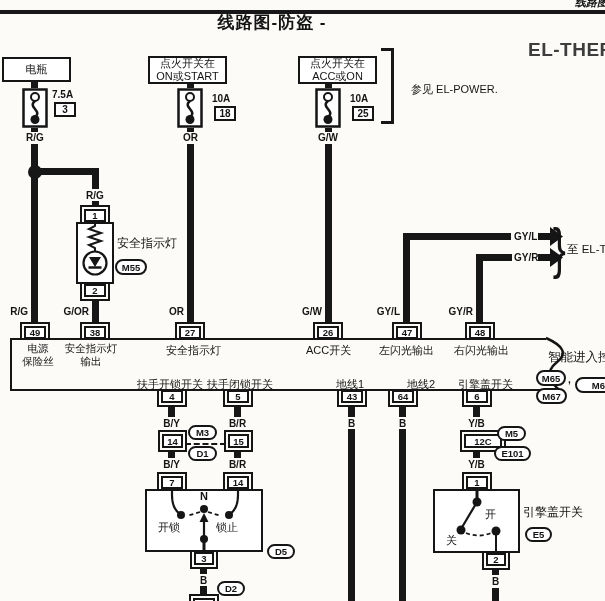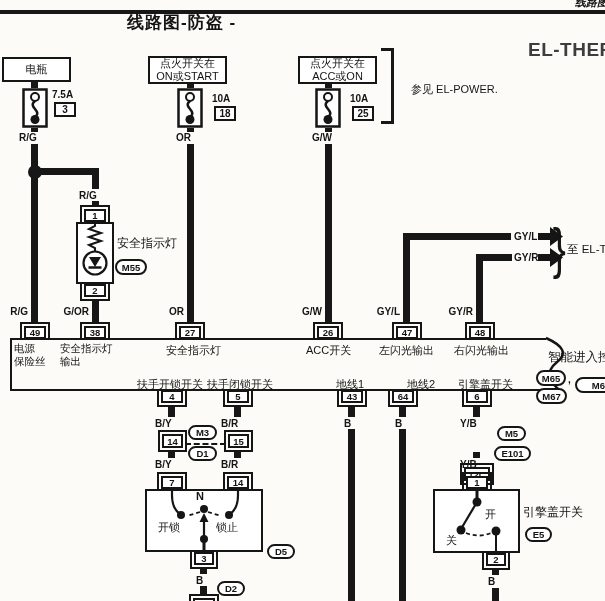--- a/index.html
+++ b/index.html
@@ -4,21 +4,21 @@
 <style>
   html,body{margin:0;padding:0;background:#e8e8e4;}
   #screen{position:relative;width:605px;height:601px;background:#fcfbf8;overflow:hidden;
           font-family:"Liberation Sans","DejaVu Sans",sans-serif;color:#141414;}
   .abs{position:absolute;box-sizing:border-box;}
   .wv{position:absolute;width:7px;background:#171717;}
   .wh{position:absolute;height:7px;background:#171717;}
   .sq{position:absolute;width:7px;background:#171717;}
   .lbl{position:absolute;font-weight:bold;font-size:10px;line-height:11px;white-space:nowrap;}
   .cjk{position:absolute;font-size:11px;line-height:13px;white-space:nowrap;}
-  .ctr{text-align:left;}
+  .ctr{text-align:center;}
   .rgt{text-align:right;}
   .box{position:absolute;box-sizing:border-box;border:2.5px solid #151515;background:#fff;
        display:flex;flex-direction:column;align-items:center;justify-content:center;
        font-size:11px;line-height:13px;text-align:center;}
   .sbox{position:absolute;box-sizing:border-box;border:2px solid #151515;background:#fff;
         display:flex;align-items:center;justify-content:center;font-weight:bold;font-size:10px;}
   .cap{position:absolute;box-sizing:border-box;display:flex;}
   .cap-t{border:2px solid #151515;border-bottom:0;padding:2px 2px 0;}
   .cap-b{border:2px solid #151515;border-top:0;padding:0 2px 2px;}
   .cap-f{border:2px solid #151515;padding:2px;}
@@ -249,21 +249,21 @@
 
   <div class="wv" style="left:348px;top:407px;height:10px;"></div>
   <div class="lbl ctr" style="left:344px;top:418px;width:15px;">B</div>
   <div class="wv" style="left:348px;top:429px;height:172px;"></div>
   <div class="wv" style="left:399px;top:407px;height:10px;"></div>
   <div class="lbl ctr" style="left:395px;top:418px;width:15px;">B</div>
   <div class="wv" style="left:399px;top:429px;height:172px;"></div>
 
   <div class="wv" style="left:473px;top:407px;height:10px;"></div>
   <div class="lbl ctr" style="left:460px;top:418px;width:33px;">Y/B</div>
-  <div class="cap cap-f" style="left:460px;top:430px;width:34px;height:22px;margin-top:33px;">
+  <div class="cap cap-f" style="left:460px;top:430px;width:46px;height:22px;">
     <span class="n">12C</span>
     </div>
   <div class="obox" style="left:497px;top:426px;width:29px;height:15px;">
     <span>M5</span>
     </div>
   <div class="obox" style="left:494px;top:446px;width:37px;height:15px;">
     <span>E101</span>
     </div>
   <div class="wv" style="left:473px;top:452px;height:6px;"></div>
   <div class="lbl ctr" style="left:460px;top:459px;width:33px;">Y/B</div>

